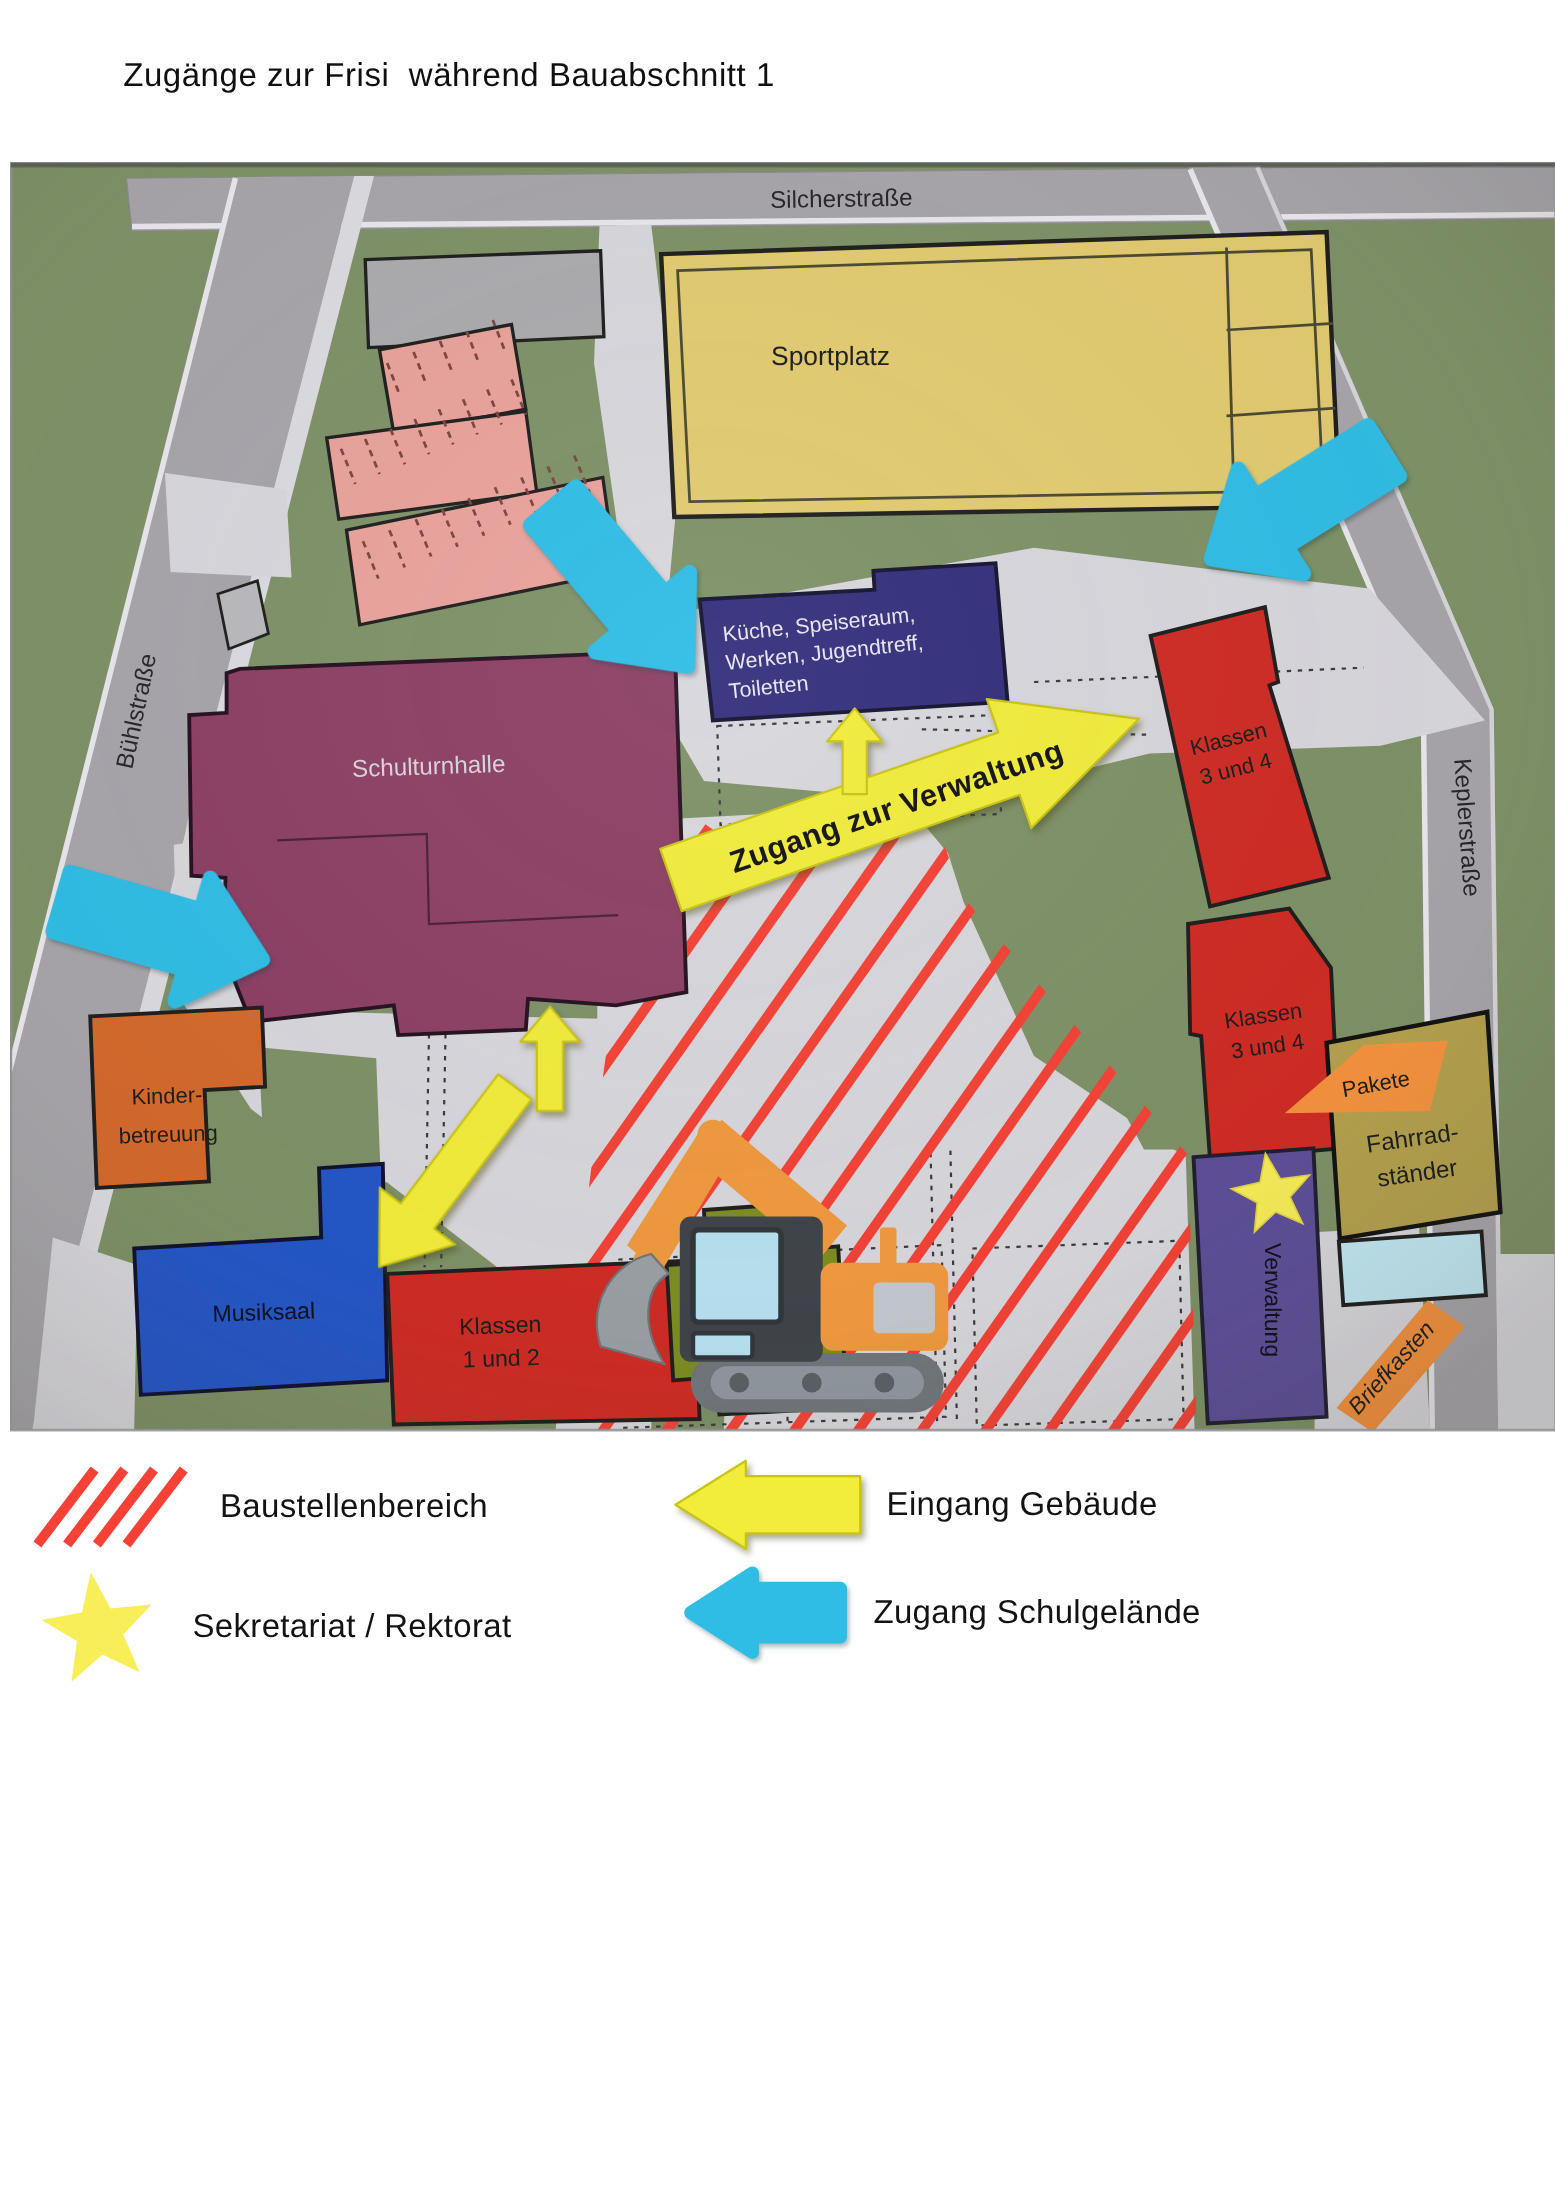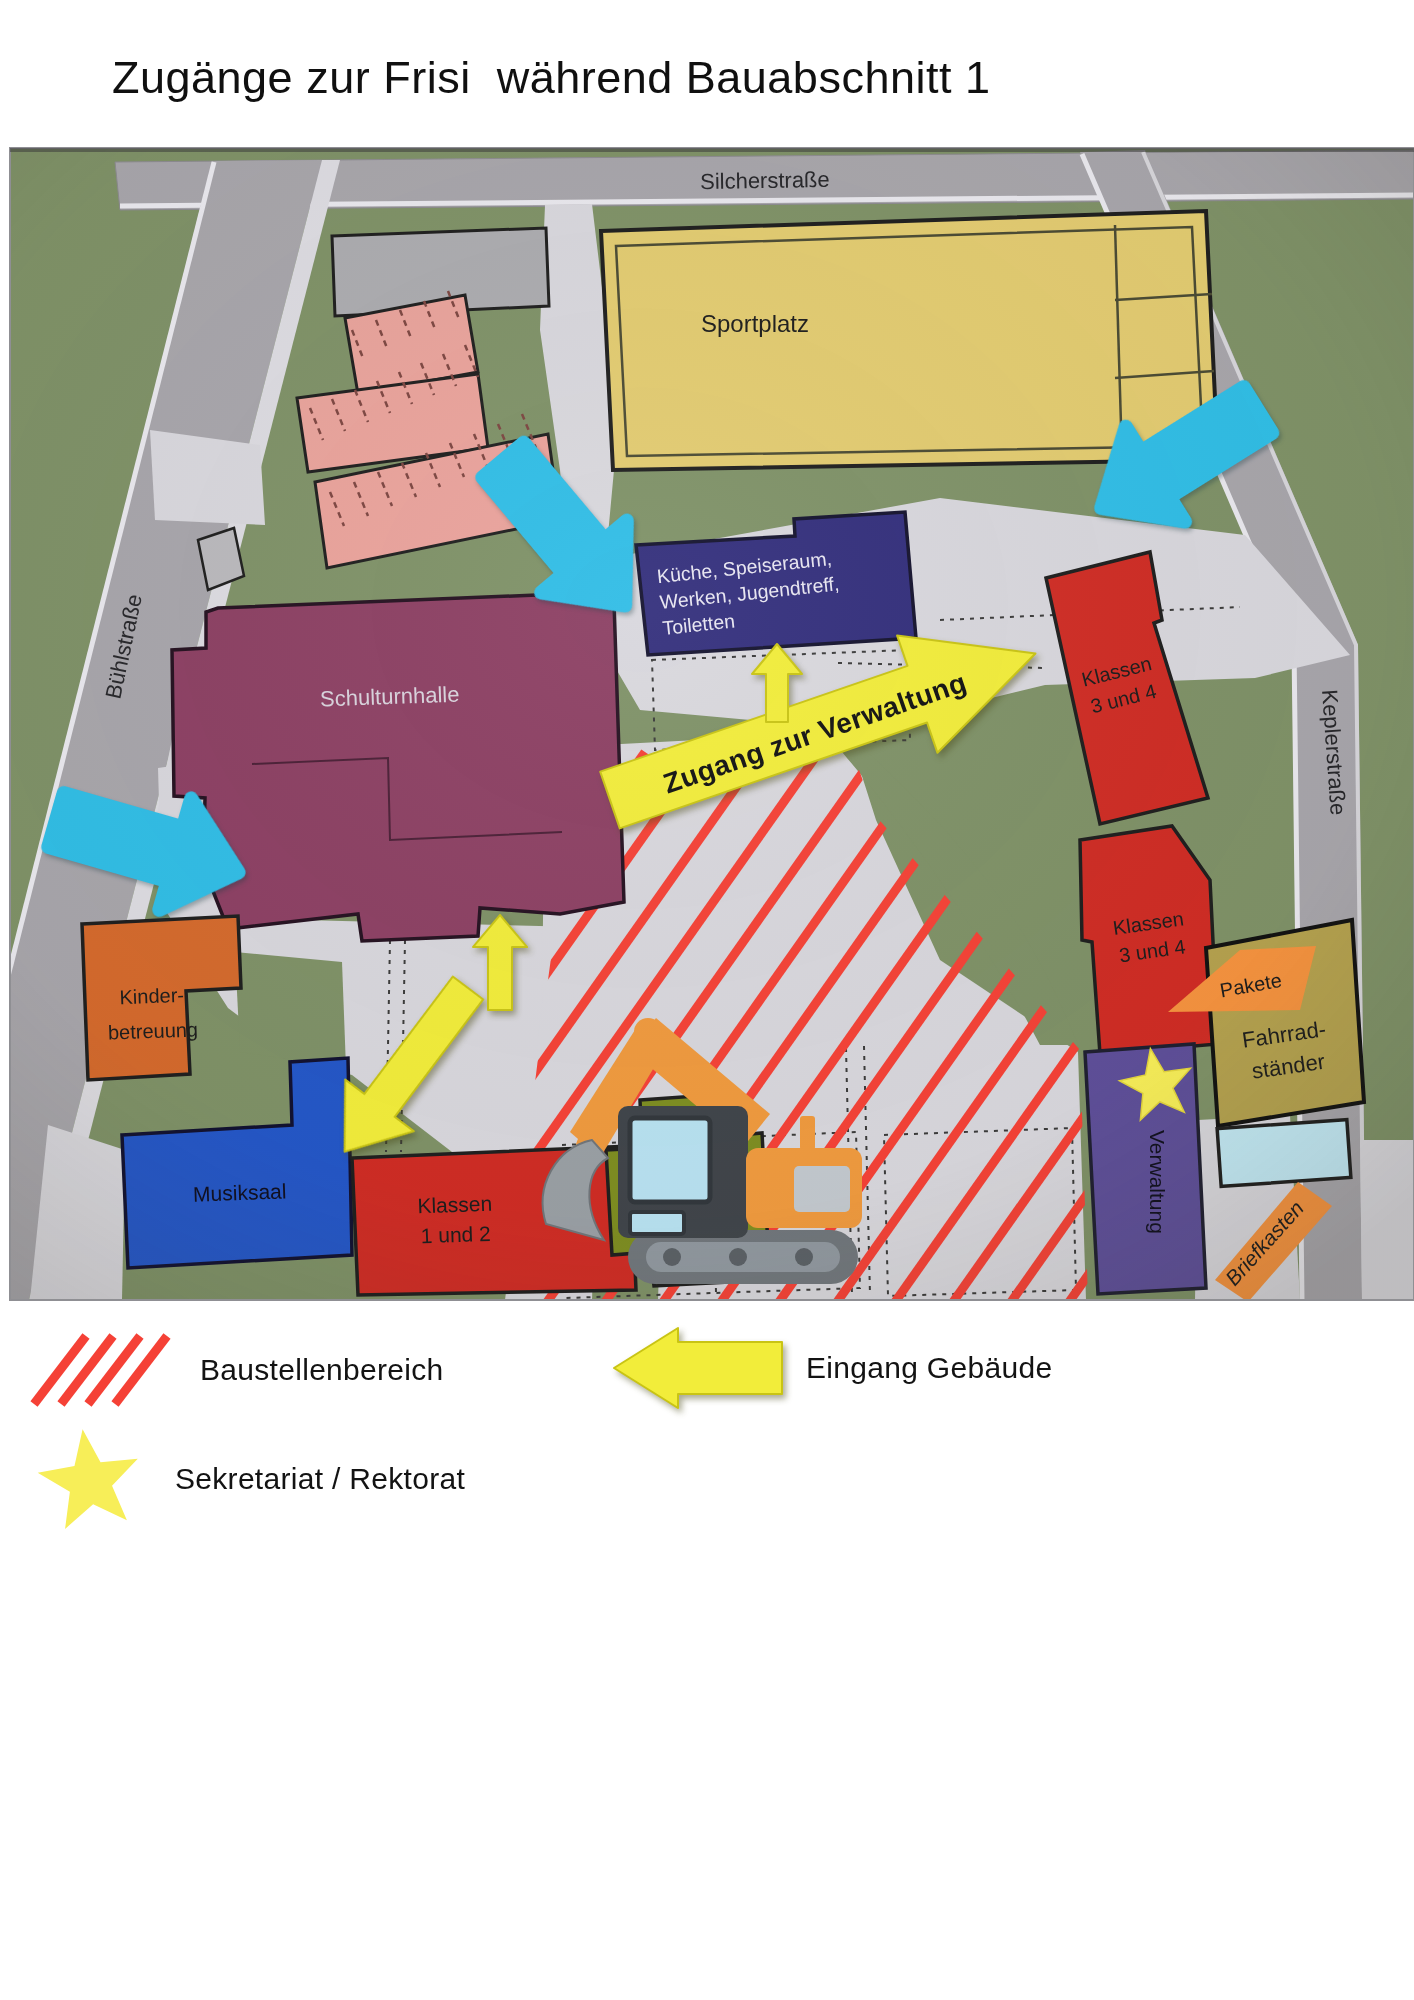--- a/index.html
+++ b/index.html
@@ -1,18 +1,18 @@
 <!DOCTYPE html>
 <html><head>
 <meta charset="utf-8">
 <style>
   html,body{margin:0;padding:0;background:#ffffff;}
   .page{position:relative;width:1414px;height:2000px;background:#ffffff;overflow:hidden;
         font-family:"Liberation Sans", sans-serif;}
-  .title{position:absolute;left:112px;top:52px;font-size:45px;color:#101010;
+  .title{position:absolute;left:112px;top:52px;font-size:30px;color:#101010;
          letter-spacing:.5px;white-space:pre;}
   .map-svg{position:absolute;left:0;top:0;width:1414px;height:2000px;}
   svg text{font-family:"Liberation Sans", sans-serif;}
   .mt{fill:#1c1c1c;}
   .yshadow{filter:drop-shadow(3px 4px 3px rgba(70,70,20,.45));}
   .bshadow{filter:drop-shadow(2px 3px 2px rgba(30,60,70,.35));}
   .legend-item{position:absolute;display:flex;align-items:center;}
   .legend-label{font-size:30px;color:#131313;letter-spacing:.3px;}
   .gap24{gap:24px}.gap20{gap:20px}.gap22{gap:22px}
 </style>
@@ -316,14 +316,20 @@
     <span class="legend-label">Sekretariat / Rektorat</span>
   </div>
 
   <div class="legend-item gap22" style="left:612px;top:1326px;">
     <svg width="172" height="84" class="yshadow">
       <polygon points="170,16 66,16 66,2 2,42 66,82 66,68 170,68" fill="#f2ed3a" stroke="#c9c414" stroke-width="2" stroke-linejoin="round"></polygon>
     </svg>
     <span class="legend-label">Eingang Gebäude</span>
   </div>
 
+  <div class="legend-item gap22" style="left:620px;top:1422px;">
+    <svg width="152" height="88" class="bshadow">
+      <polygon points="144,22 64,22 64,8 8,44 64,80 64,66 144,66" fill="#2fbde6" stroke="#2fbde6" stroke-width="12" stroke-linejoin="round"></polygon>
+    </svg>
+    <span class="legend-label">Zugang Schulgelände</span>
+  </div>
 
 </div>
 
 </body></html>

